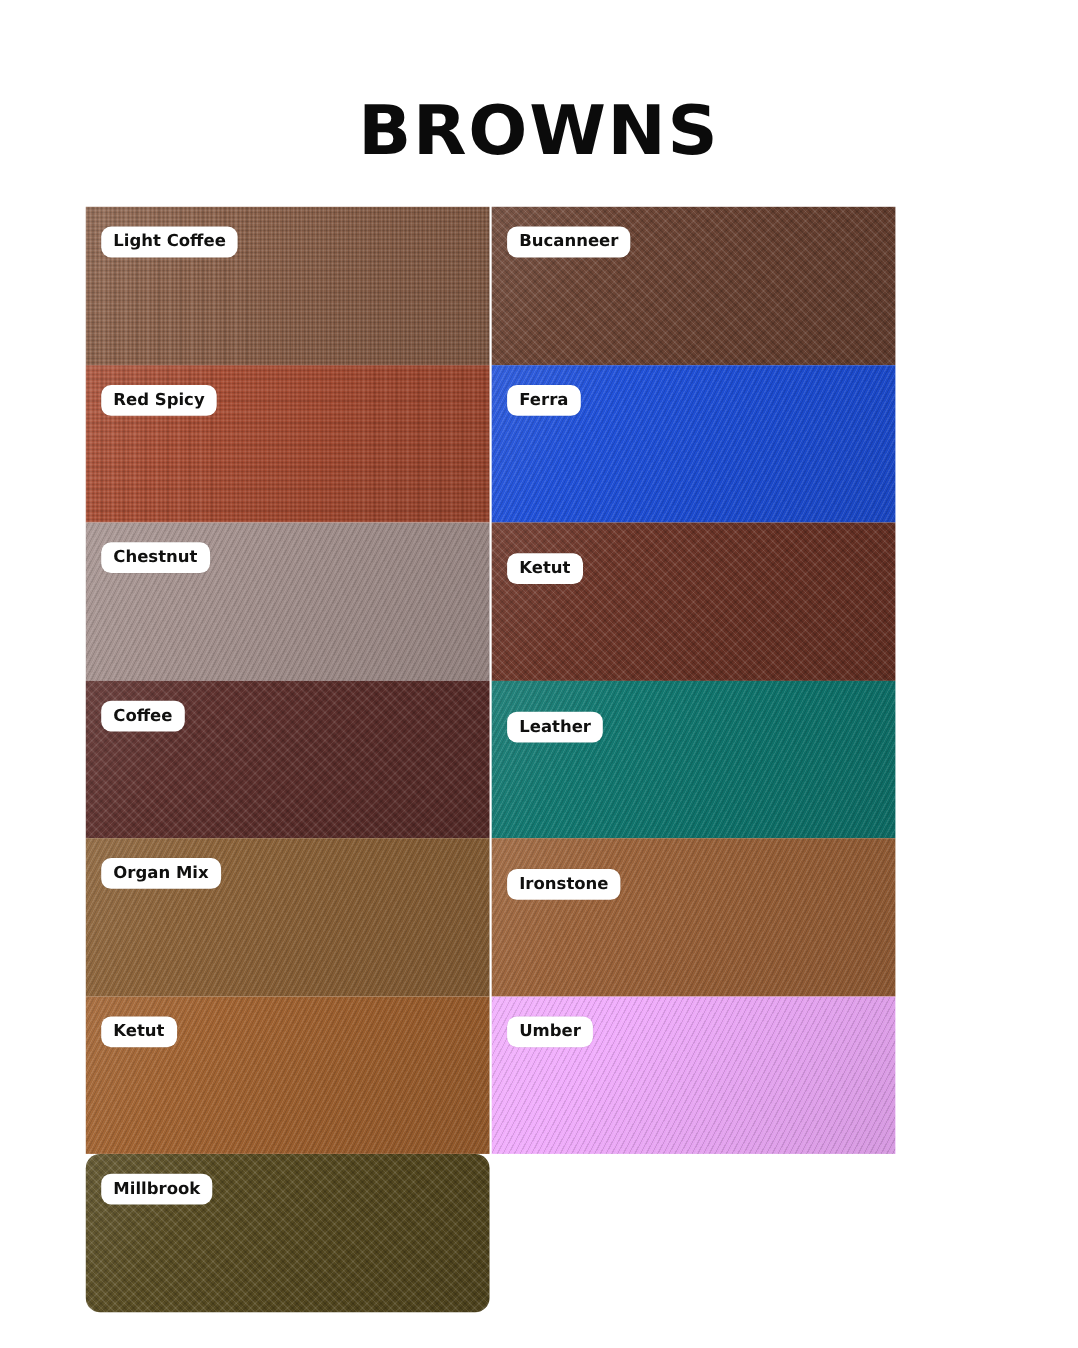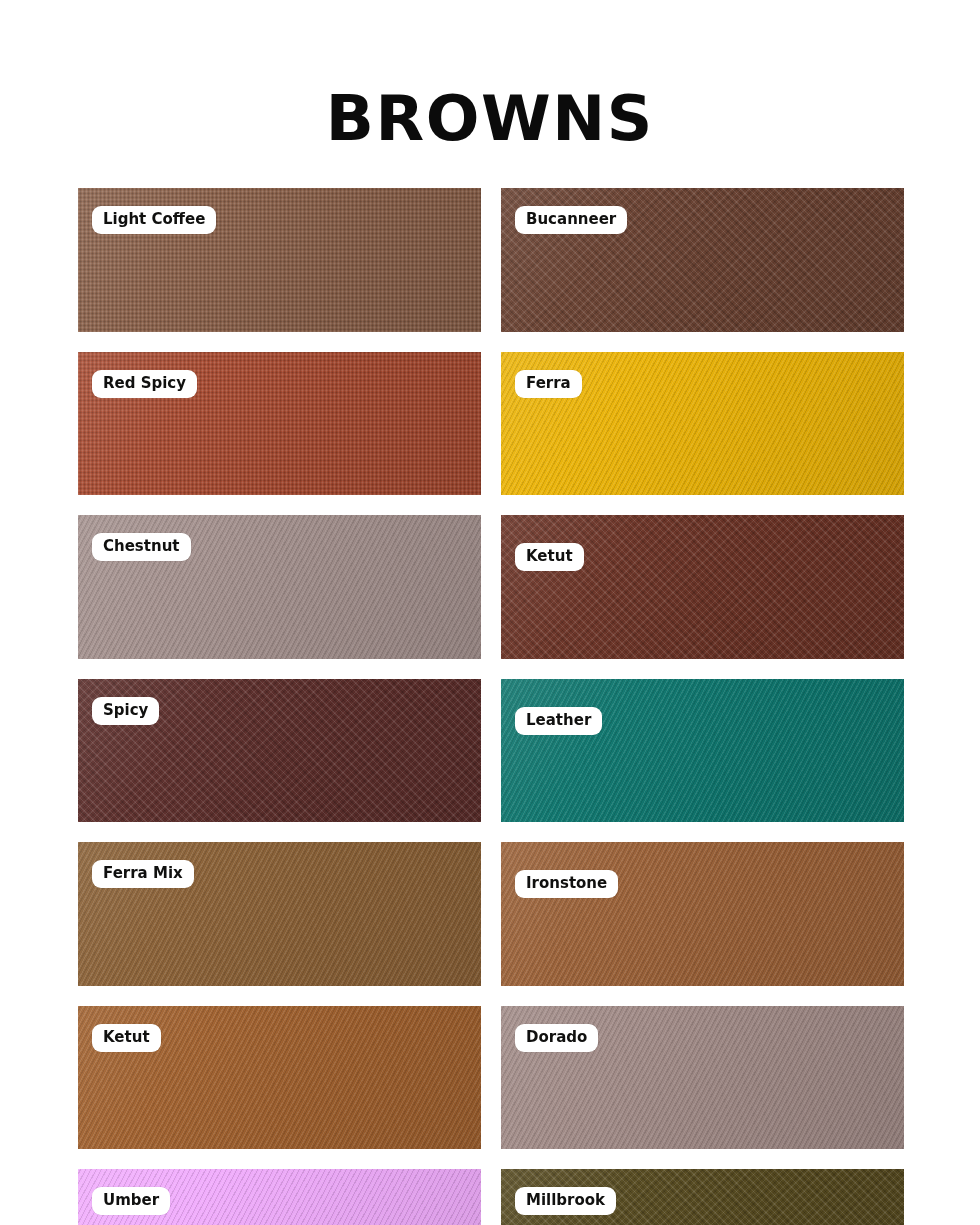--- a/index.html
+++ b/index.html
@@ -42,29 +42,28 @@
     color: #0b0b0b;
     margin: 0;
     transform: scaleX(1.02);
   }
 
   
   .grid {
     position: absolute;
     left: 78px;
     top: 152px;
-    width: 826px;
+    width: 736px;
     height: 1005px;
     display: grid;
     grid-template-columns: 1fr 1fr;
     grid-auto-rows: 143.57px;
     column-gap: 2px;
     row-gap: 0px;
     background: #ffffff;
-    gap: 20px;
   }
 
   .swatch {
     position: relative;
     overflow: hidden;
     background-color: #8a6049;
   }
 
   
   .swatch .weave {
@@ -185,70 +184,65 @@
       <div class="swatch" style="background-color: rgb(106, 66, 50);">
         <div class="weave speckle"></div>
         <div class="sheen"></div>
         <div class="pill">Bucanneer</div>
       </div>
       <div class="swatch" style="background-color: rgb(168, 74, 48);">
         <div class="weave canvas"></div>
         <div class="sheen"></div>
         <div class="pill">Red Spicy</div>
       </div>
-      <div class="swatch" style="background-color: #eab308; text-decoration: underline;">
+      <div class="swatch" style="background-color: #1d4ed8; text-decoration: underline;">
         <div class="weave twill"></div>
         <div class="sheen"></div>
         <div class="pill">Ferra</div>
       </div>
       <div class="swatch" style="background-color: rgb(163, 144, 141);">
         <div class="weave twill"></div>
         <div class="sheen"></div>
         <div class="pill">Chestnut</div>
       </div>
       <div class="swatch" style="background-color: rgb(107, 51, 38);">
         <div class="weave speckle"></div>
         <div class="sheen"></div>
         <div class="pill low">Ketut</div>
       </div>
       <div class="swatch" style="background-color: rgb(92, 46, 43);">
         <div class="weave speckle"></div>
         <div class="sheen"></div>
-        <div class="pill">Spicy</div>
+        <div class="pill">Coffee</div>
       </div>
       <div class="swatch" style="background-color: #0f766e;">
         <div class="weave twill"></div>
         <div class="sheen"></div>
         <div class="pill low">Leather</div>
       </div>
       <div class="swatch" style="background-color: rgb(138, 97, 55);">
         <div class="weave twill"></div>
         <div class="sheen"></div>
-        <div class="pill">Ferra Mix</div>
+        <div class="pill">Organ Mix</div>
       </div>
       <div class="swatch" style="background-color: rgb(154, 97, 56);">
         <div class="weave twill"></div>
         <div class="sheen"></div>
         <div class="pill low">Ironstone</div>
       </div>
       <div class="swatch" style="background-color: rgb(160, 97, 47);">
         <div class="weave twill"></div>
         <div class="sheen"></div>
         <div class="pill">Ketut</div>
       </div>
-      <div class="swatch" style="background-color: rgb(160, 138, 134);">
-        <div class="weave twill"></div>
-        <div class="sheen"></div>
-        <div class="pill">Dorado</div>
-      </div>
       <div class="swatch" style="background-color: #f0abfc;">
         <div class="weave twill"></div>
         <div class="sheen"></div>
         <div class="pill">Umber</div>
       </div>
-      <div class="swatch" style="background-color: rgb(86, 74, 32);">
+      <div class="swatch" style="background-color: rgb(86, 74, 32); border-radius: 13px;">
         <div class="weave speckle"></div>
         <div class="sheen"></div>
         <div class="pill">Millbrook</div>
       </div>
     </div>
 
 </div>
 
 </body></html>

